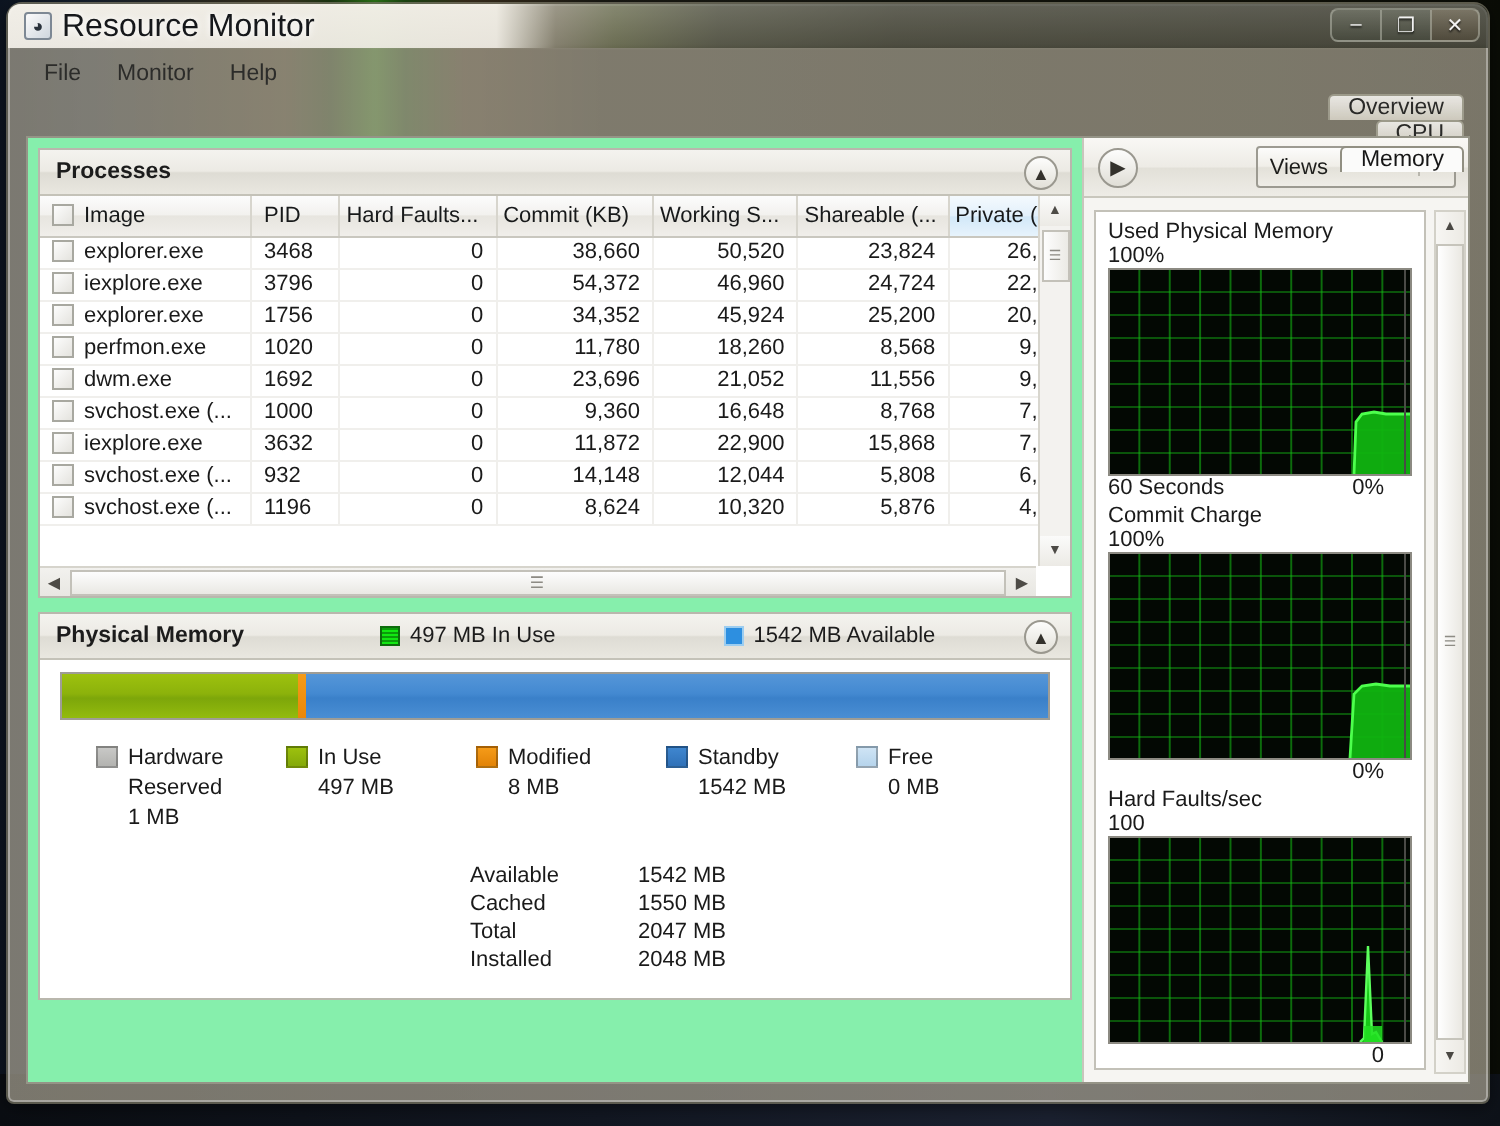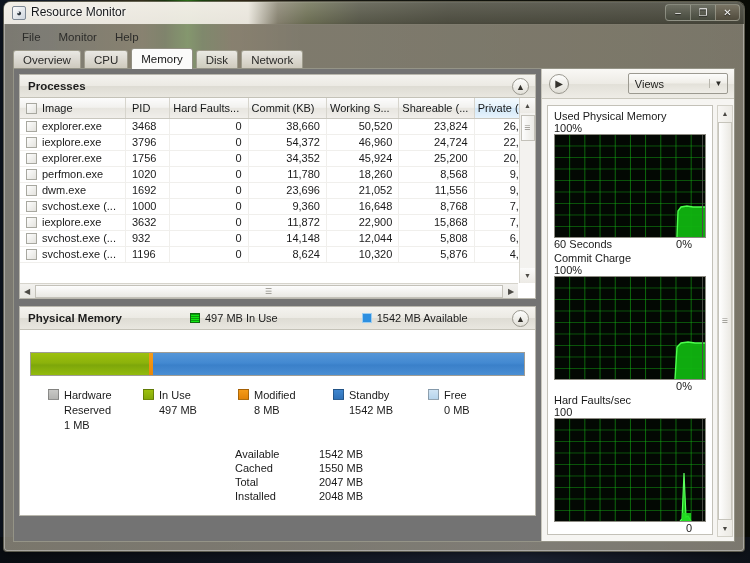--- a/index.html
+++ b/index.html
@@ -66,21 +66,21 @@
   .title-icon {
     position:absolute; left: 8px; top: 4px; width: 14px; height: 14px;
     border-radius: 2px;
     background: linear-gradient(135deg,#fbfbfb,#cfd6de);
     border: 1px solid #7d8894;
     display:flex; align-items:center; justify-content:center;
     font-size: 9px; color:#29323c; font-weight:bold;
   }
   .title-text {
     position:absolute; left: 27px; top: 3px;
-    font-size: 12px; color:#16181b;
+    font-size: 16px; color:#16181b;
     text-shadow: 0 0 3px rgba(255,255,255,0.95), 0 0 6px rgba(255,255,255,0.8);
     white-space:nowrap;
   }
   .win-buttons { position:absolute; right:4px; top:2px; display:flex; gap:0; }
   .win-btn {
     width: 25px; height: 17px;
     display:flex; align-items:center; justify-content:center;
     font-size: 10px; color: #f2f2f2;
     background: linear-gradient(to bottom, rgba(130,134,120,0.5), rgba(70,74,62,0.6));
     border: 1px solid rgba(180,182,170,0.55);
@@ -93,21 +93,21 @@
   
   .menubar {
     position:absolute; left: 9px; top: 25px; width: 722px; height: 19px;
     display:flex; align-items:center; gap: 0;
     color: #2a2a28;
   }
   .menu-item { padding: 1px 9px; font-size: 11.5px; color:#2c2c2a; }
   
   .tabstrip {
     position:absolute; left: 9px; top: 45px; width: 722px; height: 21px;
-    display:flex; align-items:flex-end;
+    display:flex; align-items:flex-end;flex-direction:column;
   }
   .tab {
     height: 18px; padding: 0 9px;
     display:flex; align-items:center;
     font-size: 11.5px; color: #2a2a28;
     background: linear-gradient(to bottom, rgba(252,251,248,0.85), rgba(225,221,209,0.8));
     border: 1px solid rgba(148,146,130,0.85);
     border-bottom: none;
     border-radius: 3px 3px 0 0;
     margin-right: 3px;
@@ -123,21 +123,21 @@
   
   .client {
     position:absolute; left: 9px; top: 66px;
     width: 722px; height: 474px;
     background: #fbfbfa;
     border: 1px solid rgba(138,136,122,0.9);
     display:flex;
   }
   .left-pane {
     width: 527px; height: 100%;
-    background: #737373;
+    background: #86efac;
     padding: 5px 5px 0 5px;
     overflow: hidden;
   }
   .right-pane {
     flex: 1; height: 100%;
     background: #f6f5f2;
     border-left: 1px solid #c8c6bc;
     position: relative;
   }
   
@@ -236,21 +236,21 @@
   }
   .vscroll .vthumb {
     width: 14px; height: 26px; margin-top: 2px;
     background: linear-gradient(to right,#fdfdfd,#ebeae5);
     border: 1px solid #c3c1b9;
     display:flex; align-items:center; justify-content:center;
     font-size: 7px; color:#8d8b84;
   }
   .vscroll .spacer { flex: 1; }
   
-  .mem-body { padding: 22px 10px 12px 10px; }
+  .mem-body { padding: 6px 10px 12px 10px; }
   .membar {
     height: 24px; width: 100%;
     border: 1px solid #9f9d95;
     display:flex; overflow:hidden;
     background:#e8f0f8;
   }
   .seg { height: 100%; }
   .seg.inuse  { background: linear-gradient(to bottom,#9dc10e 0%,#8cb20b 45%,#7da60a 55%,#93bb0d 100%); }
   .seg.modified { background: linear-gradient(to bottom,#f59b18 0%,#ea8709 100%); }
   .seg.standby { background: linear-gradient(to bottom,#5596d8 0%,#4389d1 45%,#3a80c9 55%,#4a8ed3 100%); }

